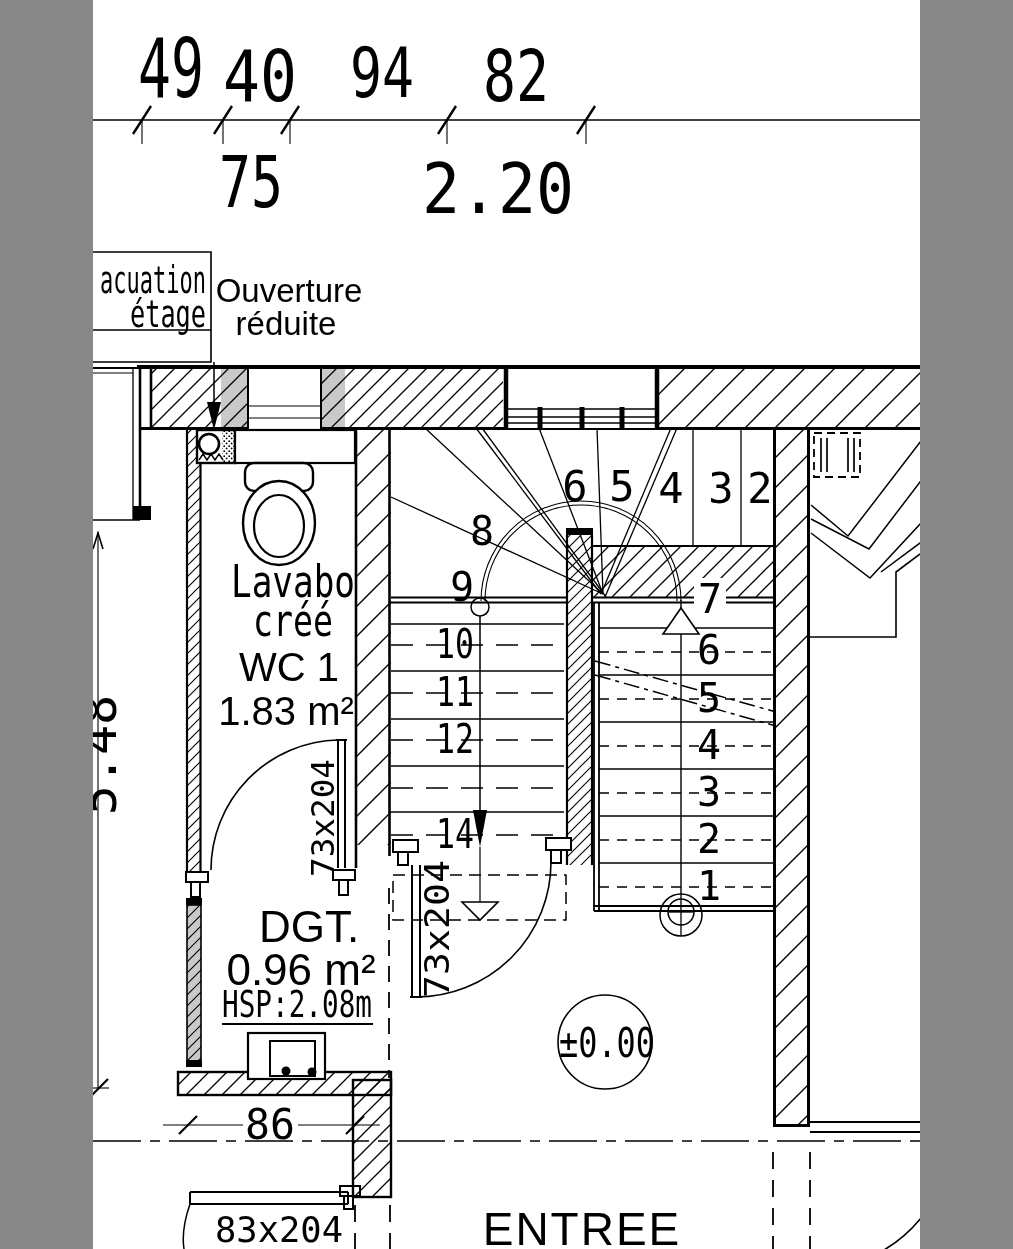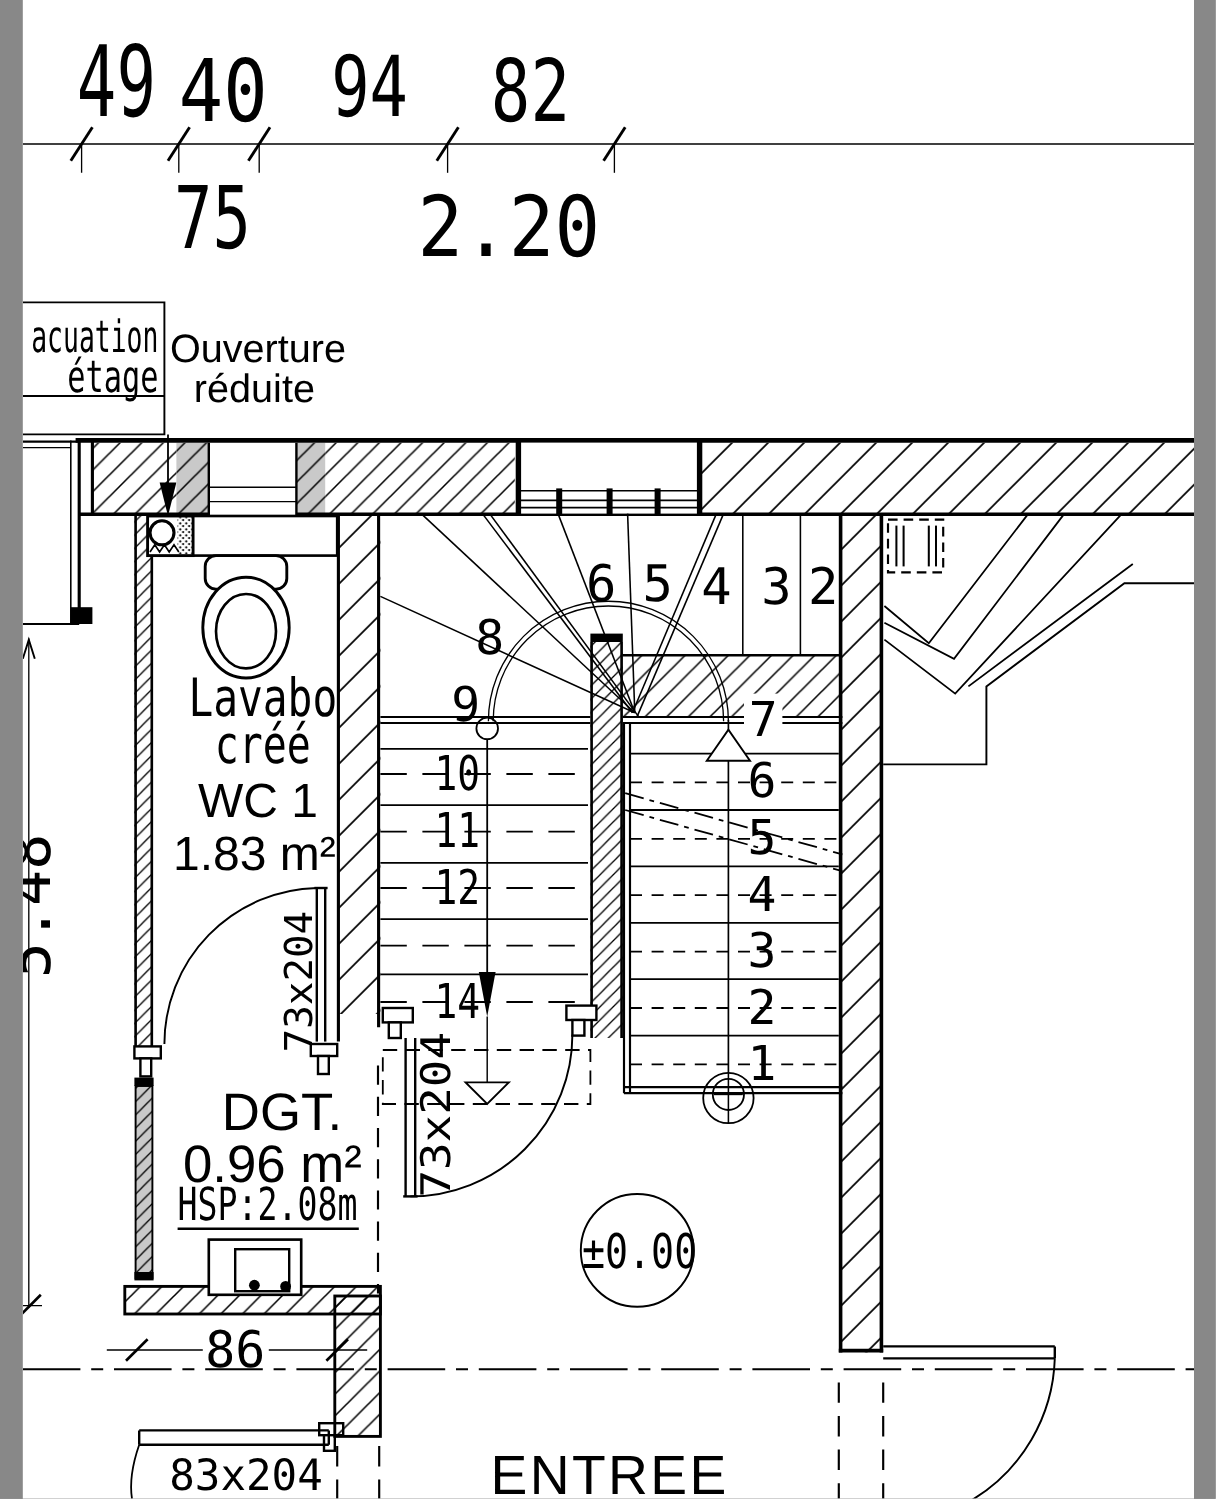--- a/index.html
+++ b/index.html
@@ -1,16 +1,16 @@
 <!DOCTYPE html>
 <html><head>
 <meta charset="utf-8">
 <style>
   html,body{margin:0;padding:0;background:#888;}
-  .page{width:976px;height:1249px;background:#fff;position:relative;overflow:hidden;margin:0 auto;}
+  .page{width:827px;height:1249px;background:#fff;position:relative;overflow:hidden;margin:0 auto;}
   svg{position:absolute;left:0;top:0;}
   text{fill:#000;}
   .cad{font-family:"DejaVu Sans Mono",monospace;}
   .lab{font-family:"Liberation Sans",sans-serif;}
 </style>
 </head>
 <body>
 
 <div class="page">
 <svg width="1013" height="1249" viewBox="0 0 1013 1249">

